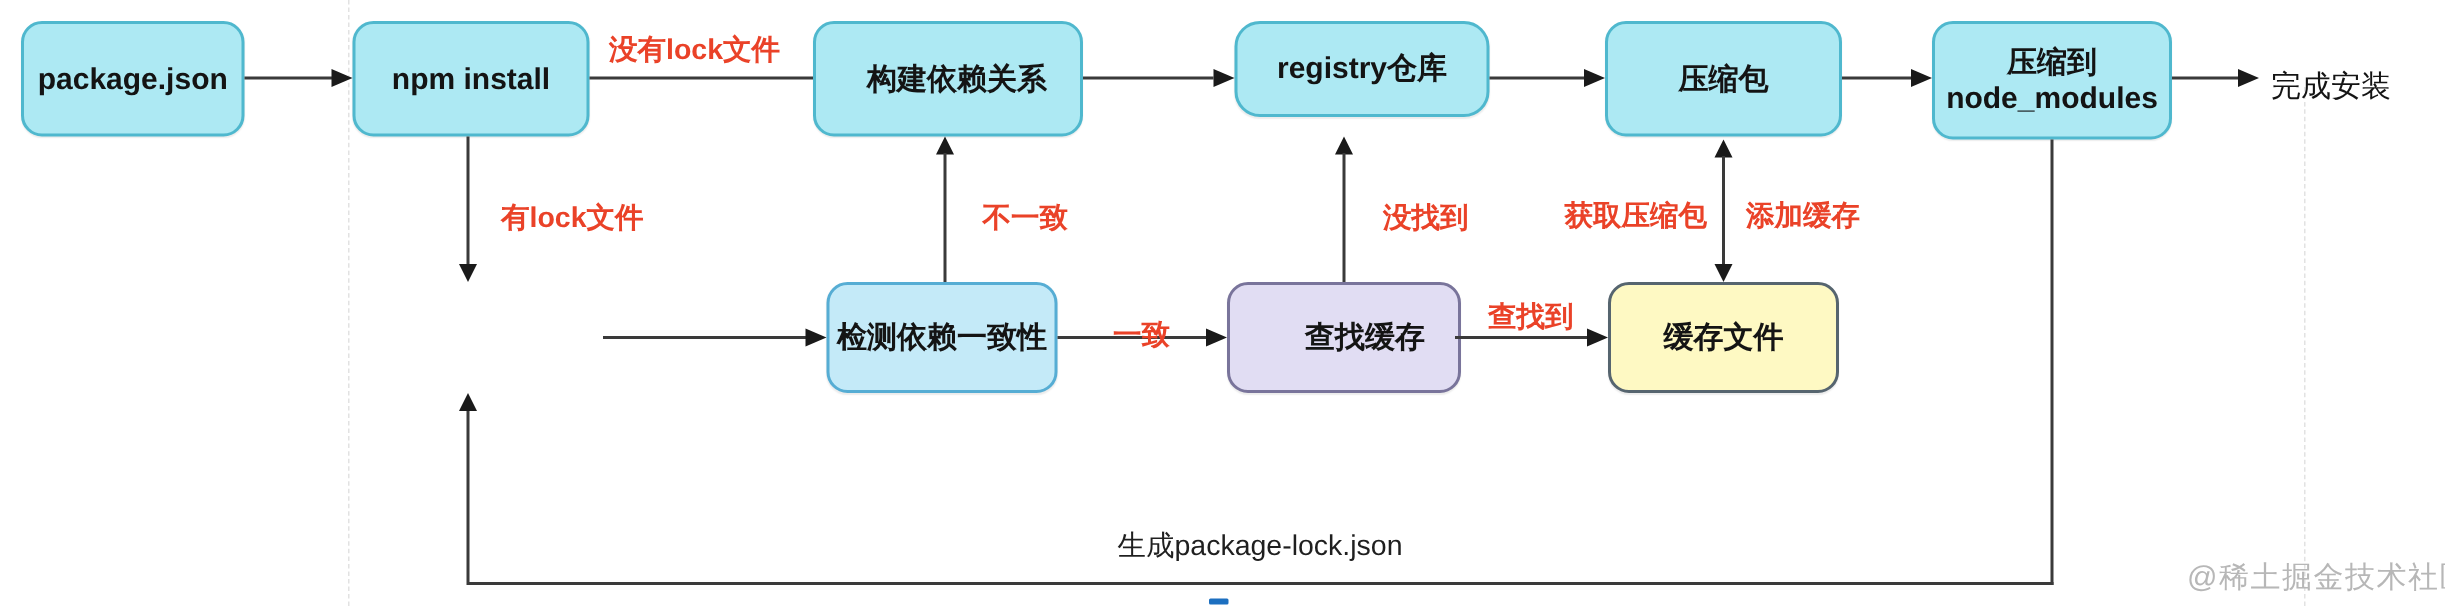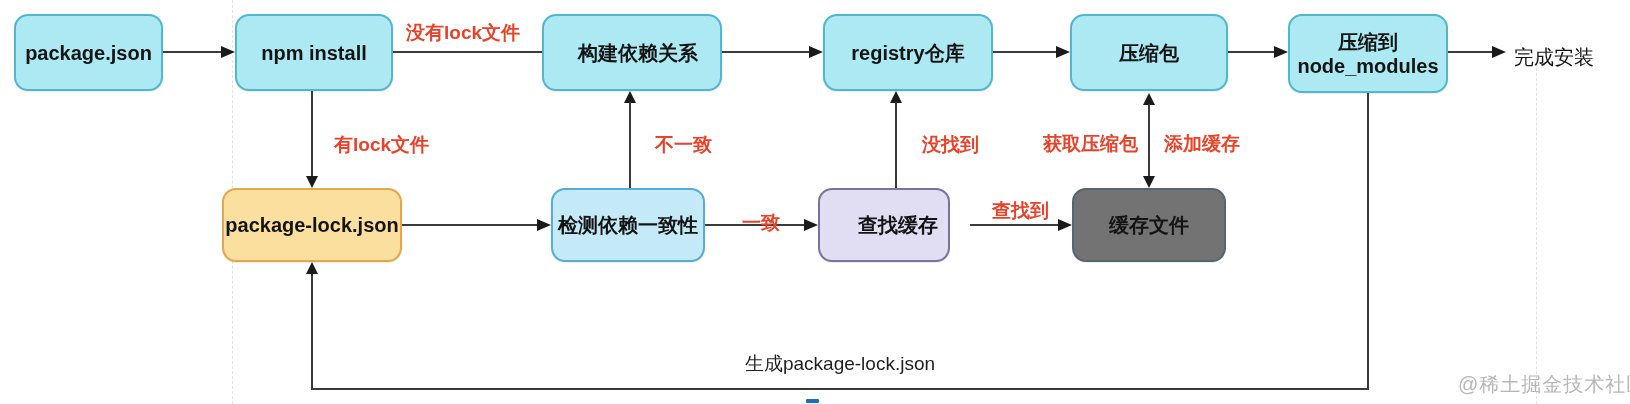--- a/index.html
+++ b/index.html
@@ -10,21 +10,21 @@
   .node{
     position:absolute;box-sizing:border-box;border-radius:14px;border:2px solid;
     display:flex;align-items:center;justify-content:center;text-align:center;
     font-size:20px;font-weight:700;color:#141414;line-height:1.2;
     box-shadow:0 1px 1px rgba(0,0,0,0.08);
   }
   .node-cyan{background:#ADE9F3;border-color:#4FB8CE;}
   .node-blue{background:#C4EAF8;border-color:#56ADD4;}
   .node-orange{background:#FBDF9F;border-color:#E2A849;}
   .node-lavender{background:#E1DDF3;border-color:#79749B;}
-  .node-gray{background:#737373;border-color:#56656F;}
+  .node-gray{background:#fef9c3;border-color:#56656F;}
   .hline{position:absolute;height:2px;background:#3a3a3a;}
   .vline{position:absolute;width:2px;background:#3a3a3a;}
   .ah{position:absolute;width:0;height:0;}
   .ah-right{border-top:6px solid transparent;border-bottom:6px solid transparent;border-left:14px solid #1a1a1a;}
   .ah-up{border-left:6px solid transparent;border-right:6px solid transparent;border-bottom:12px solid #1a1a1a;}
   .ah-down{border-left:6px solid transparent;border-right:6px solid transparent;border-top:12px solid #1a1a1a;}
   .elabel{
     position:absolute;color:#EA4228;font-size:19px;font-weight:700;white-space:nowrap;
   }
   .blabel{
@@ -52,42 +52,39 @@
   </div>
 
   <div class="node node-cyan" style="left:235px;top:14px;width:158px;height:77px;">
     <span>npm install</span>
   </div>
 
   <div class="node node-cyan" style="left:542px;top:14px;width:180px;height:77px;padding-left:12px;">
     <span>构建依赖关系</span>
   </div>
 
-  <div class="node node-cyan" style="left:823px;top:14px;width:170px;height:77px;">
+  <div class="node node-cyan" style="left:823px;top:14px;width:170px;height:64px;border-radius:17px;">
     <span>registry仓库</span>
   </div>
 
   <div class="node node-cyan" style="left:1070px;top:14px;width:158px;height:77px;">
     <span>压缩包</span>
   </div>
 
   <div class="node node-cyan" style="left:1288px;top:14px;width:160px;height:79px;flex-direction:column;">
     <span>压缩到</span>
     <span>node_modules</span>
   </div>
 
-  <div class="node node-orange" style="left:222px;top:188px;width:180px;height:74px;">
-    <span>package-lock.json</span>
-  </div>
 
   <div class="node node-blue" style="left:551px;top:188px;width:154px;height:74px;">
     <span>检测依赖一致性</span>
   </div>
 
-  <div class="node node-lavender" style="left:818px;top:188px;width:132px;height:74px;padding-left:28px;">
+  <div class="node node-lavender" style="left:818px;top:188px;width:156px;height:74px;padding-left:28px;">
     <span>查找缓存</span>
   </div>
 
   <div class="node node-gray" style="left:1072px;top:188px;width:154px;height:74px;">
     <span>缓存文件</span>
   </div>
 
   <div class="hline" style="left:163px;top:51px;width:59px;"></div>
   <div class="ah ah-right" style="left:221px;top:46px;"></div>
 

